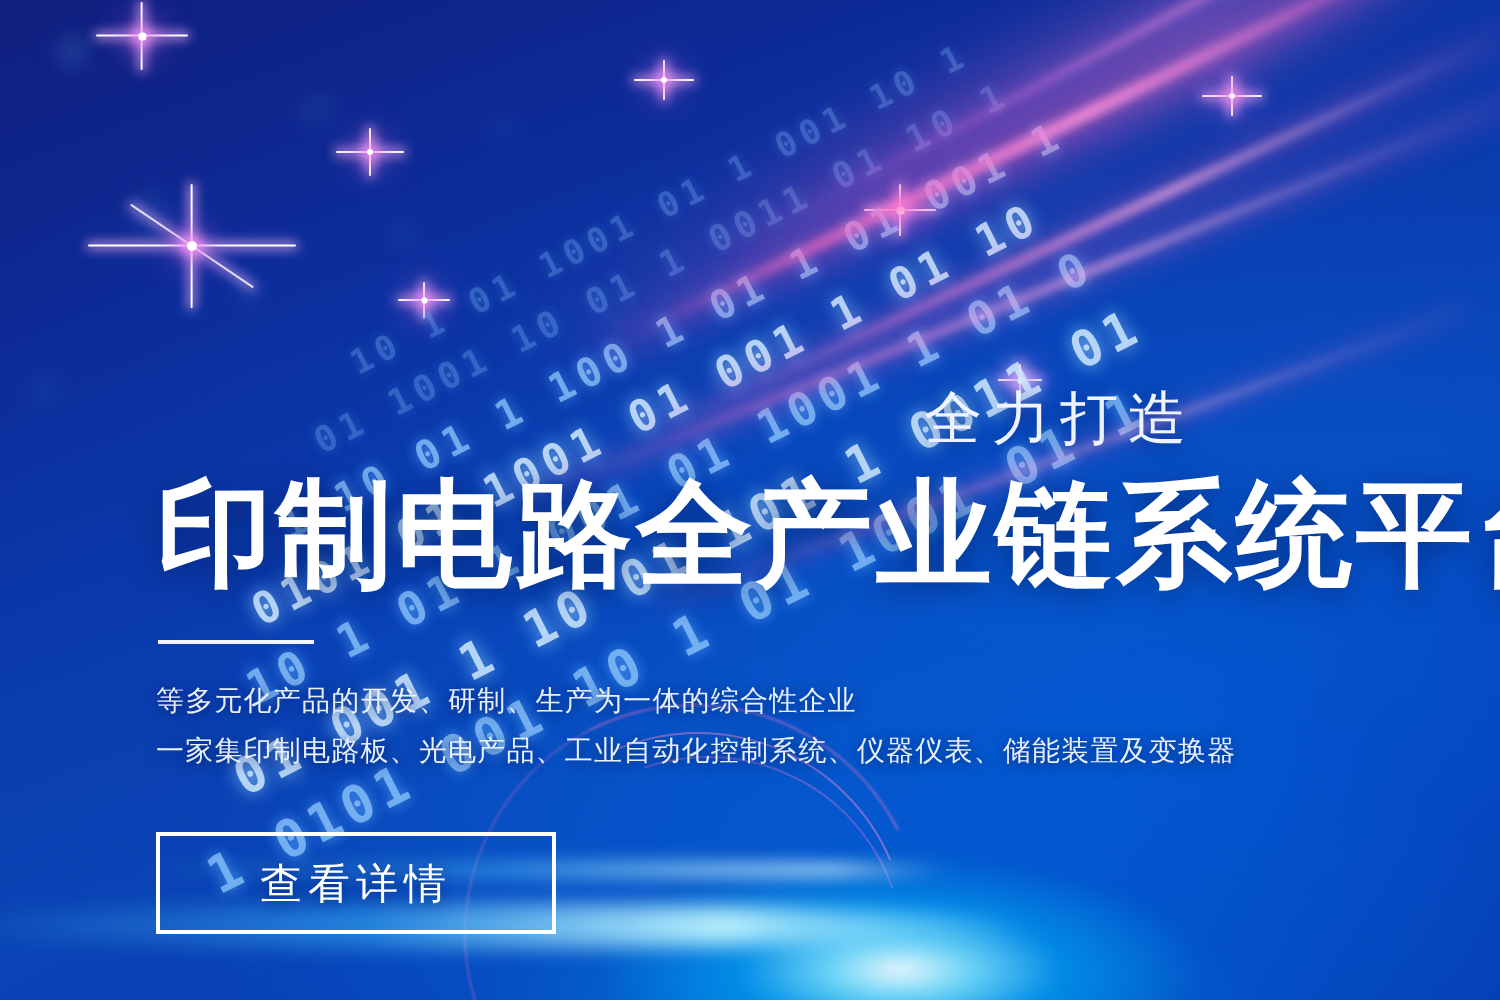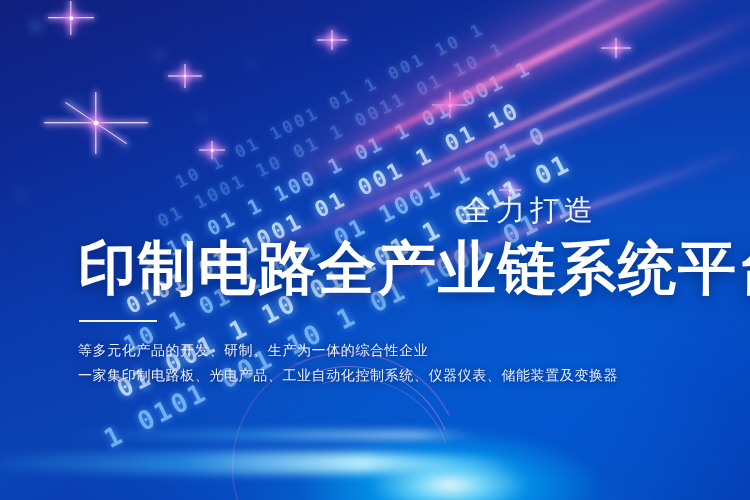--- a/index.html
+++ b/index.html
@@ -352,15 +352,16 @@
               filter:blur(4px);"></div>
 
   <div class="content">
     <div class="eyebrow">全力打造</div>
     <div class="headline">印制电路全产业链系统平台</div>
     <div class="rule"></div>
     <div class="desc">
       <div>等多元化产品的开发、研制、生产为一体的综合性企业</div>
       <div>一家集印制电路板、光电产品、工业自动化控制系统、仪器仪表、储能装置及变换器</div>
     </div>
+    <div class="cta">查看详情</div>
   </div>
 
 </div>
 
 </body></html>

